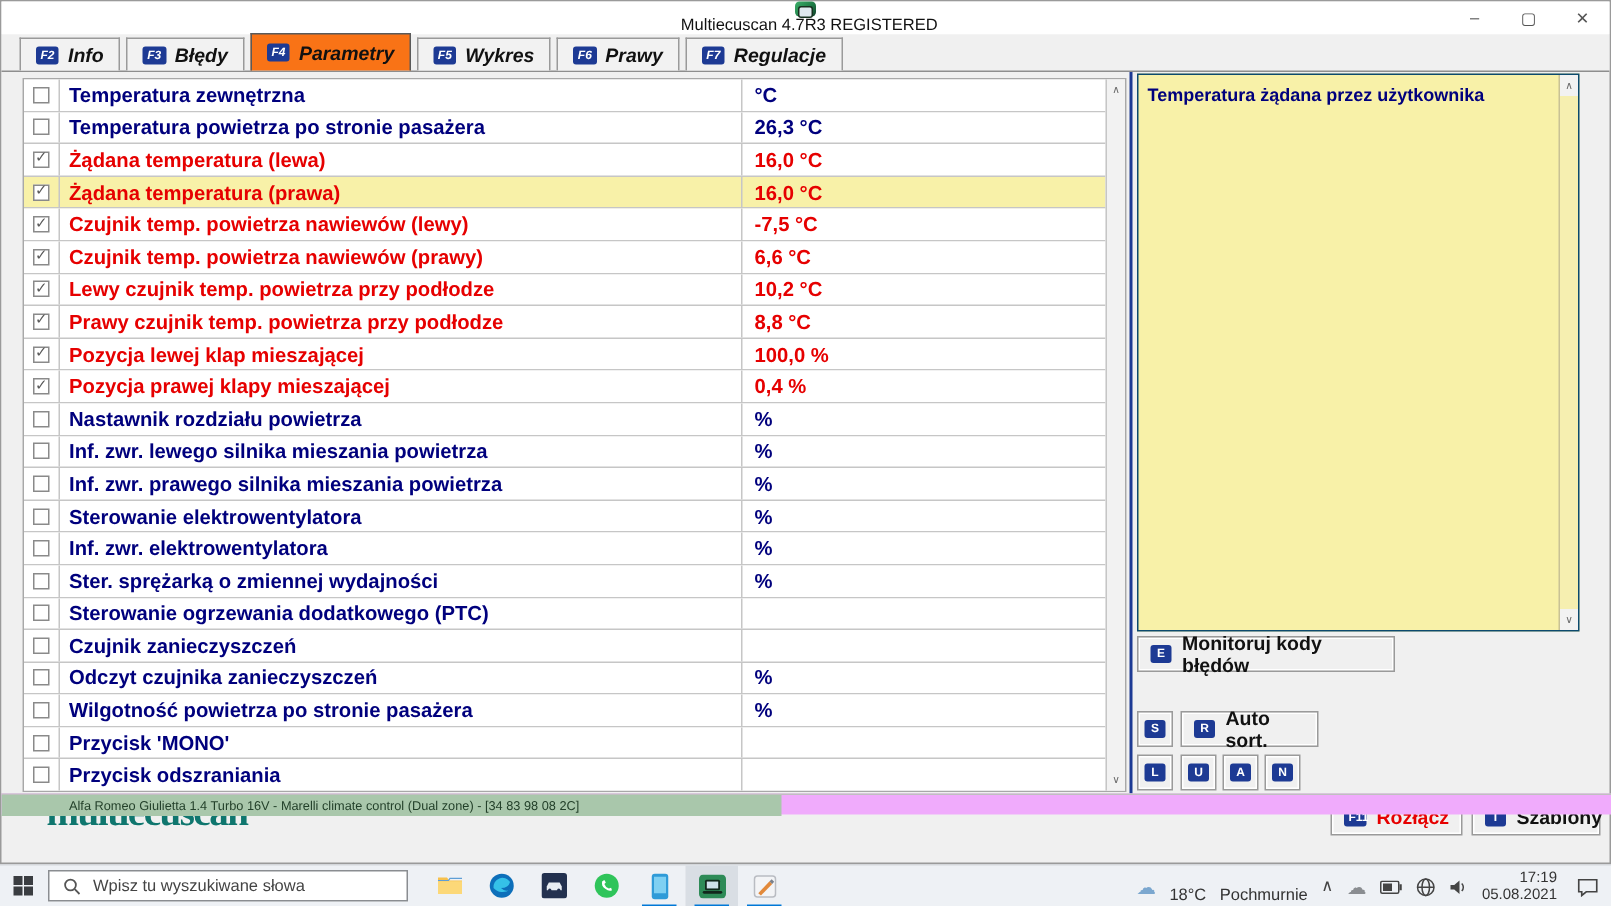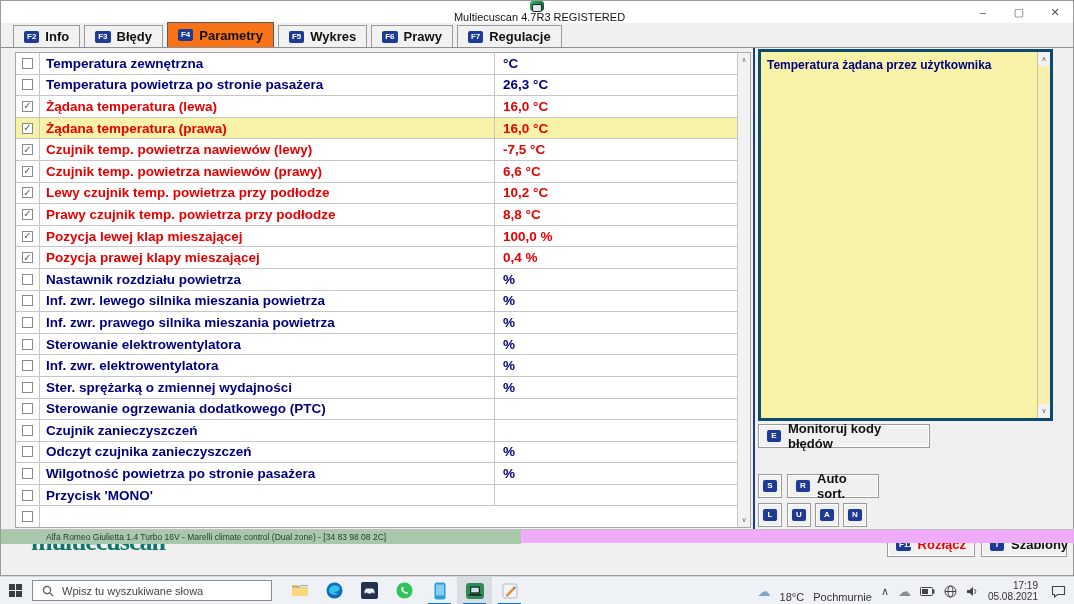--- a/index.html
+++ b/index.html
@@ -9,21 +9,21 @@
   .app-window { position:absolute; left:0; top:0; width:1074px; height:576px; background:#f0f0f0; border:1px solid #9a9a9a; }
   .titlebar { position:absolute; left:0; top:0; width:100%; height:22px; background:#ffffff; display:flex; align-items:center; padding-left:5px;flex-direction:column; }
   .app-icon { width:14px; height:14px; border-radius:3px; background:linear-gradient(135deg,#3cb06a 0%,#1e7a45 60%,#133f2a 100%); position:relative; margin-right:5px; }
   .app-icon::after { content:""; position:absolute; left:3px; top:4px; width:8px; height:6px; background:#dfe8ee; border-radius:1px; box-shadow:0 0 0 1px #17301f; }
   .title-text { font-size:11px; color:#111; }
   .win-controls { position:absolute; right:0; top:0; height:22px; display:flex; }
   .win-btn { width:36px; height:22px; display:flex; align-items:center; justify-content:center; font-size:11px; color:#555; }
 
   
   .tabbar { position:absolute; left:0; top:22px; width:100%; height:25px; background:#f0f0f0; border-bottom:1px solid #8e8e8e; display:flex; align-items:flex-end; padding-left:12px; }
-  .tab { height:22px; display:flex; align-items:center; gap:6px; padding:0 10px; background:#f2f2f2; border:1px solid #9a9a9a; border-bottom:none; margin-right:4px; font-size:13px; font-weight:bold; color:#111; position:relative; }
+  .tab { height:22px; display:flex; align-items:center; gap:6px; padding:0 10px; background:#f2f2f2; border:1px solid #9a9a9a; border-bottom:none; margin-right:4px; font-size:13px; font-weight:bold; color:#111; position:relative;font-style:italic; }
   .tab.active { height:25px; background:#f97316; border:1px solid #5a5a5a; border-bottom:none; z-index:2; }
   .keycap { background:#1d3a94; color:#fff; font-size:8px; font-weight:bold; padding:2px 3px; border-radius:2px; line-height:1; min-width:14px; text-align:center; }
 
   
   .main { position:absolute; left:0; top:47px; width:756px; height:481px; background:#f0f0f0;padding-left:32px; }
   .ptable { position:absolute; left:14px; top:4px; width:736px; height:476px; background:#fff; border:1px solid #a8a8a8; display:flex; }
   .rows { flex:1; display:flex; flex-direction:column; }
   .prow { flex:1; display:flex; border-bottom:1px solid #c6c6c6; background:#fff; }
   .prow:last-child { border-bottom:none; }
   .prow.hl { background:#f8f1a8; }
@@ -33,21 +33,21 @@
   .pval { flex:1; display:flex; align-items:center; padding-left:8px; font-size:13.5px; font-weight:bold; white-space:nowrap; }
   .navy { color:#00007d; } .red { color:#e60000; }
 
   
   .vscroll { width:13px; background:#f2f2f2; border-left:1px solid #c6c6c6; display:flex; flex-direction:column; justify-content:space-between; }
   .scroll-arrow { height:14px; display:flex; align-items:center; justify-content:center; font-size:7px; color:#6a6a6a; background:#f2f2f2; }
 
   
   .splitter { position:absolute; left:752px; top:47px; width:2px; height:481px; background:#1d3a94; }
   .side { position:absolute; left:756px; top:47px; width:306px; height:481px; }
-  .infobox { position:absolute; left:1px; top:1px; width:295px; height:372px; background:#f8f1a8; border:3px solid #0c4a6e; display:flex; }
+  .infobox { position:absolute; left:1px; top:1px; width:295px; height:372px; background:#f8f1a8; border:1px solid #0c4a6e; display:flex; }
   .info-text { flex:1; padding:6px 6px; font-size:12px; font-weight:bold; color:#00007d; }
   .info-scroll { width:13px; background:#f6efb0; border-left:1px solid #c9c294; display:flex; flex-direction:column; justify-content:space-between; }
   .btn { background:#f0f0f0; border:1px solid #9a9a9a; box-shadow:inset 0 0 0 1px #fff; display:flex; align-items:center; gap:7px; padding:0 8px; font-size:13px; font-weight:bold; color:#111; position:absolute; height:24px; }
   .btn-monitor { left:1px; top:376px; width:172px; }
   .btn-s { left:1px; top:426px; width:24px; justify-content:center; padding:0; }
   .btn-autosort { left:30px; top:426px; width:92px; }
   .btn-l { left:1px; top:455px; width:24px; justify-content:center; padding:0; }
   .btn-u { left:30px; top:455px; width:24px; justify-content:center; padding:0; }
   .btn-a { left:58px; top:455px; width:24px; justify-content:center; padding:0; }
   .btn-n { left:86px; top:455px; width:24px; justify-content:center; padding:0; }
@@ -293,20 +293,21 @@
               <span class="cbox"></span>
             </div>
       <div class="pname navy">Przycisk 'MONO'</div>
       <div class="pval navy"></div>
     </div>
 
     <div class="prow">
       <div class="pcheck">
               <span class="cbox"></span>
             </div>
+      <div class="pname navy">Przycisk odszraniania</div>
       <div class="pval navy"></div>
     </div>
   </div>
       <div class="vscroll">
         <div class="scroll-arrow">∧</div>
         <div class="scroll-arrow">∨</div>
       </div>
     </div>
   </div>
 

